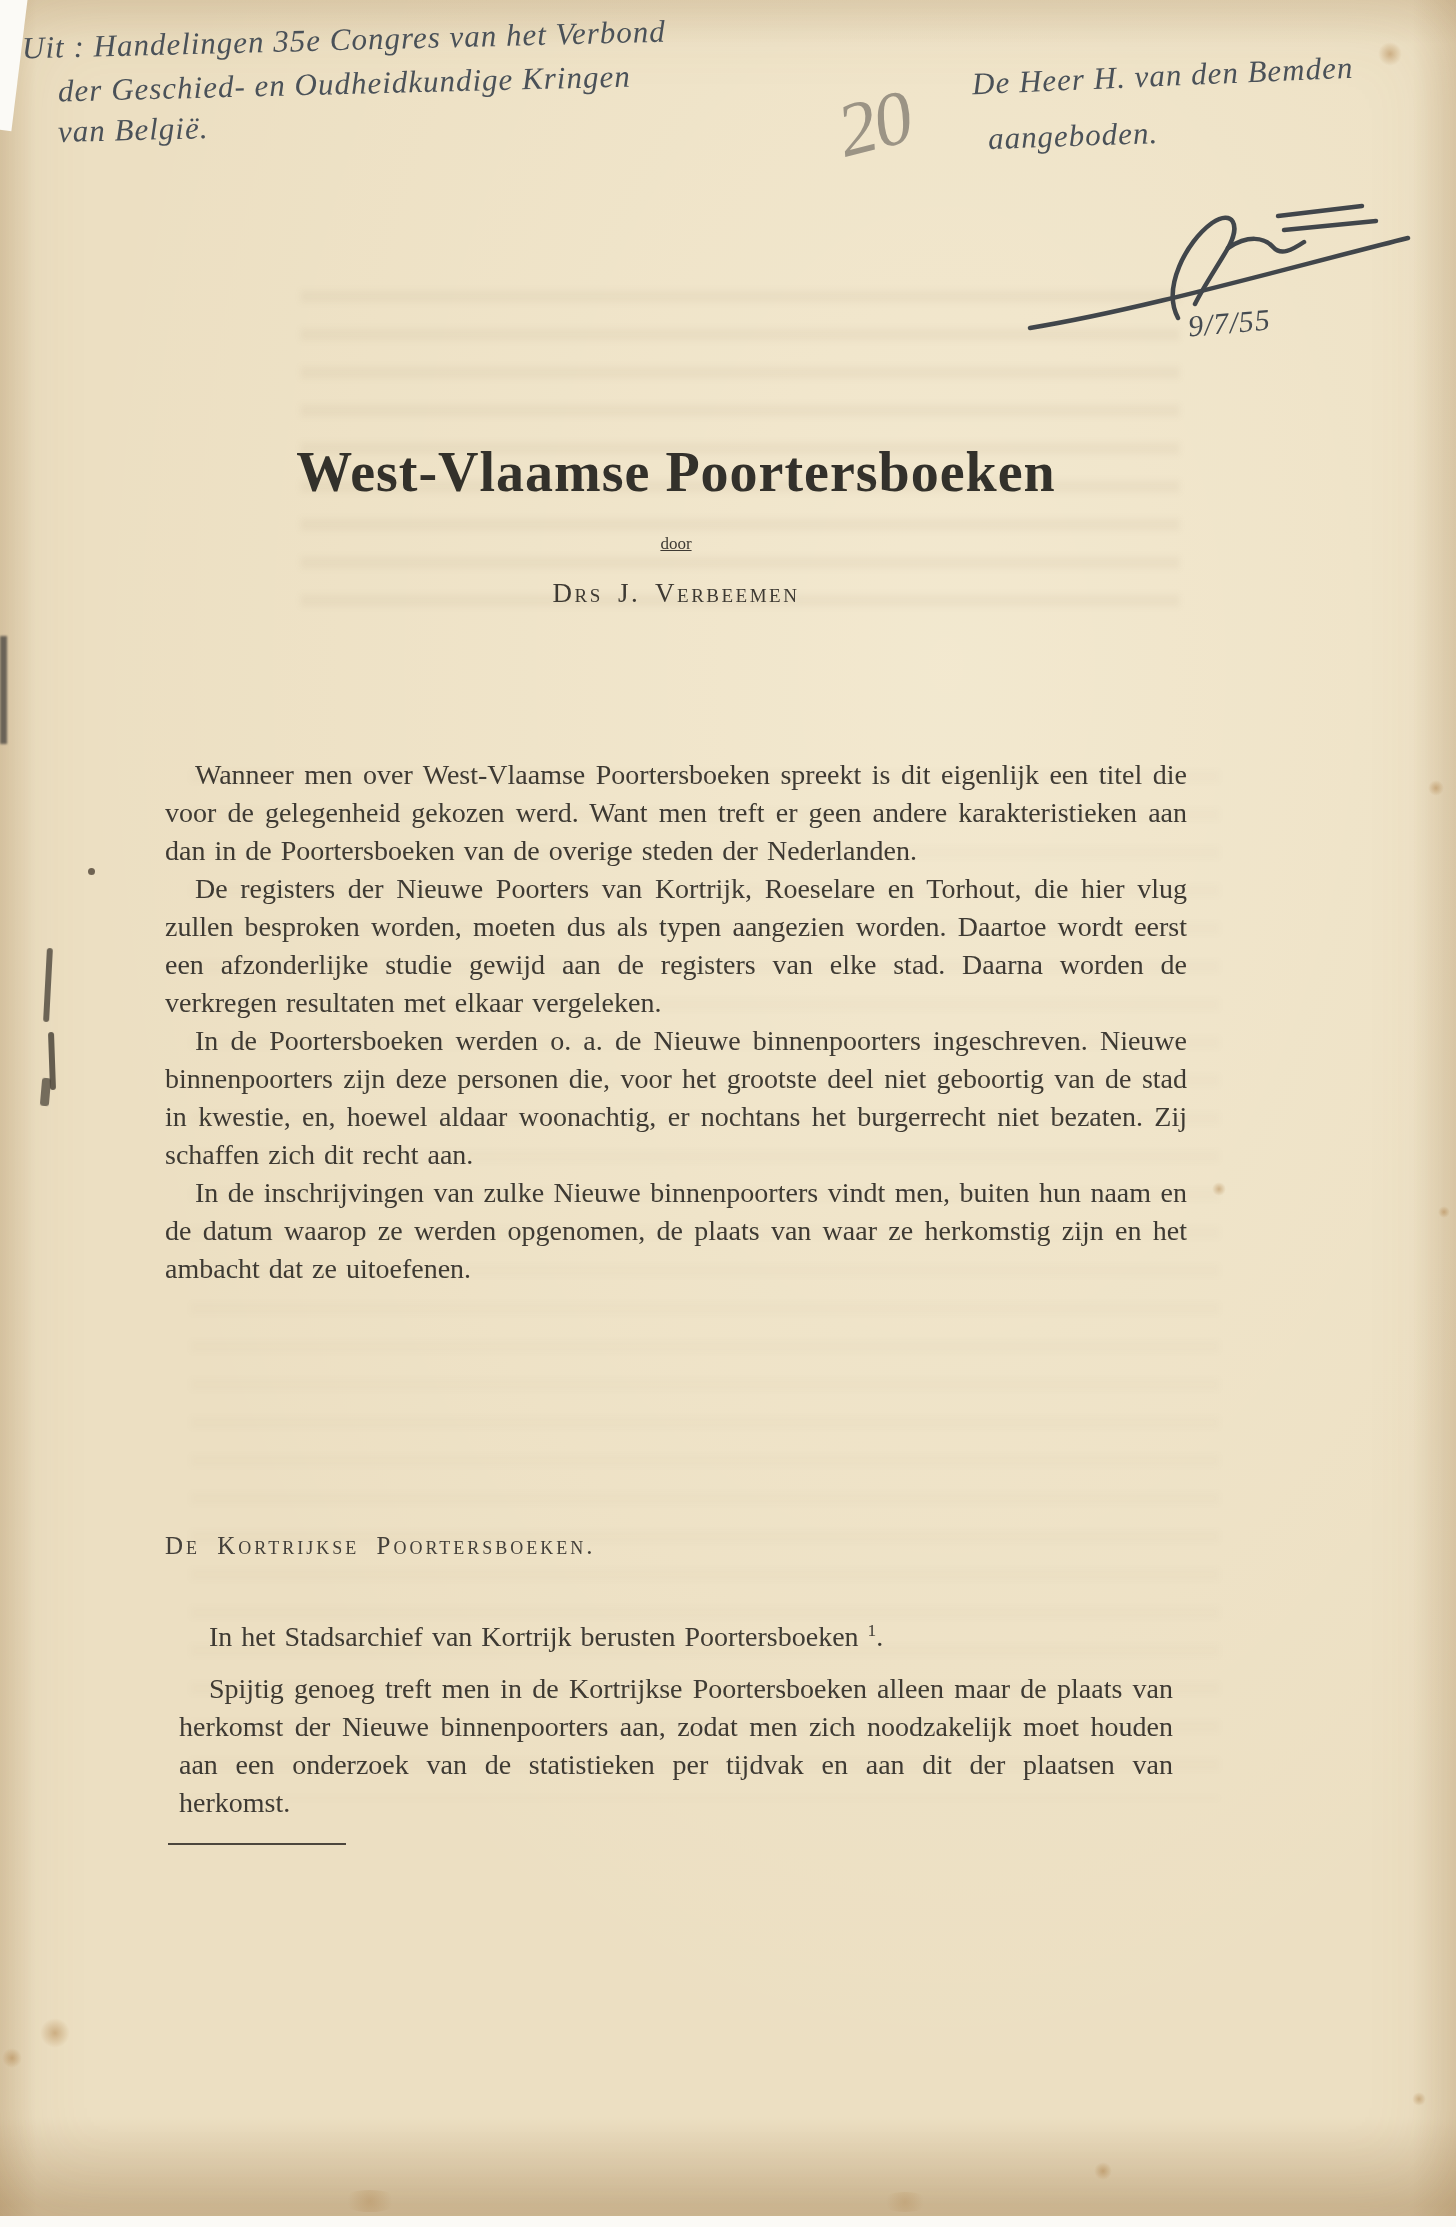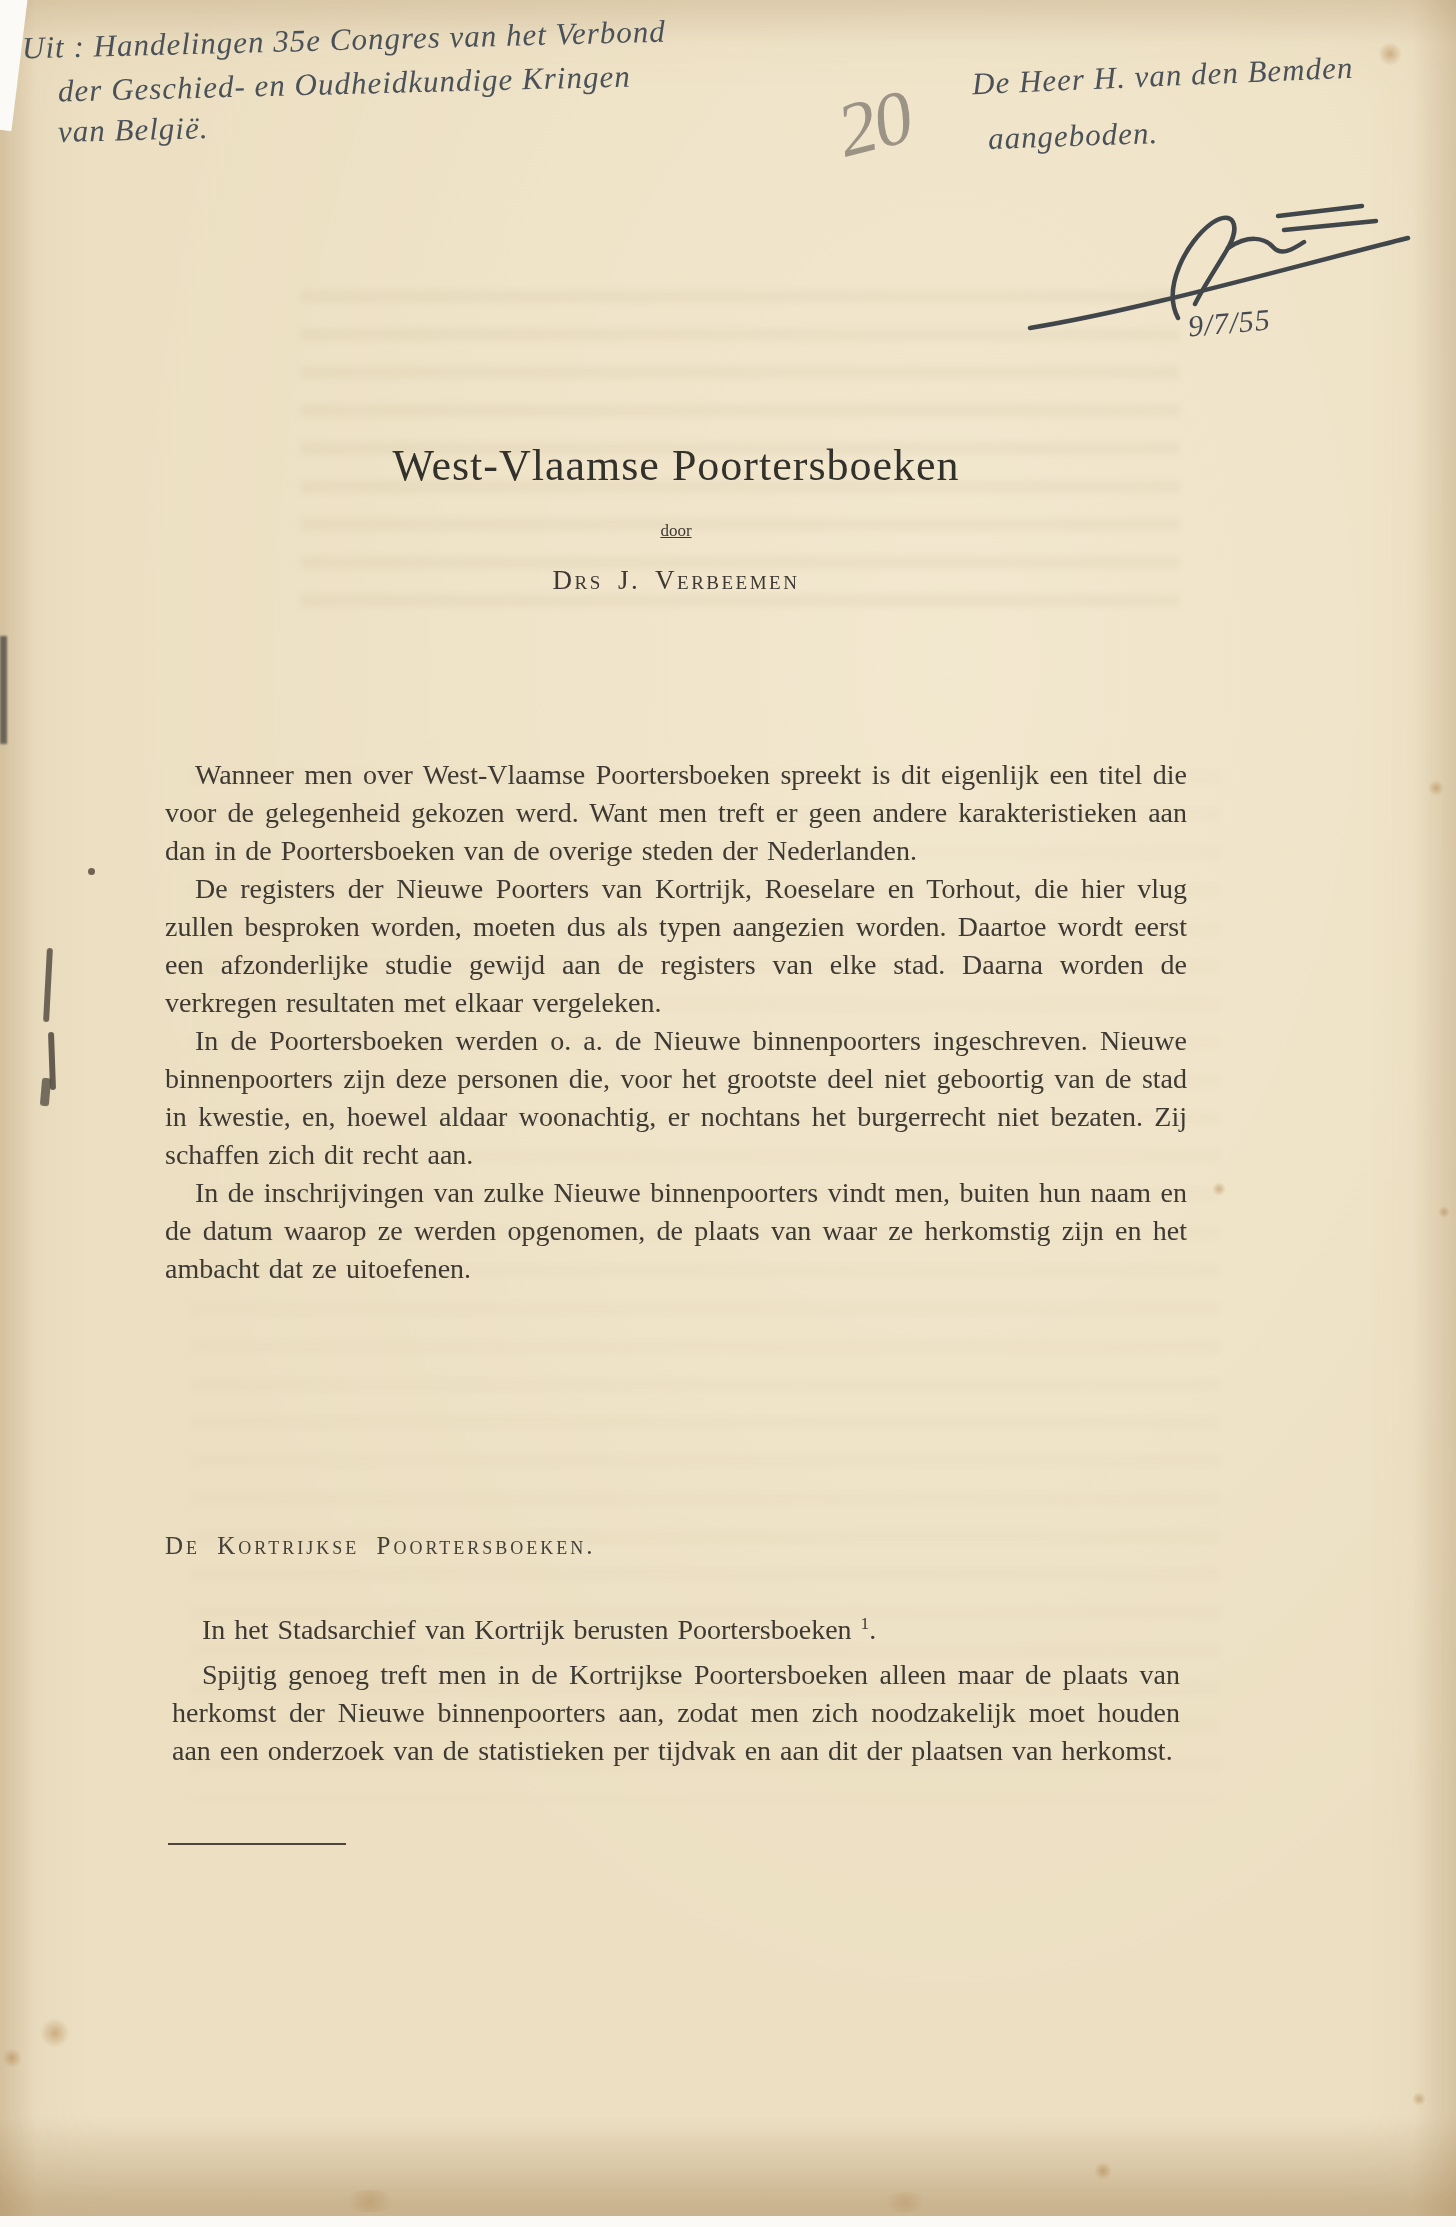--- a/index.html
+++ b/index.html
@@ -43,43 +43,43 @@
   .hw-ded-2{left:988px;top:118px;font-size:31px;transform:rotate(-2deg);}
   .hw-date{left:1188px;top:306px;font-size:30px;transform:rotate(-5deg);color:#454b51;}
   .signature-wrap{position:absolute;left:1020px;top:190px;width:400px;height:160px;}
   .signature-wrap svg{width:100%;height:100%;}
   
   .print{color:#3e3a33;}
   .title-block{
     position:absolute;left:165px;top:440px;width:1022px;text-align:center;
   }
   .article-title{
-    font-size:44px;letter-spacing:1px;color:#33312b;
-    font-weight:400;margin:0;
+    font-size:56px;letter-spacing:1px;color:#33312b;
+    font-weight:700;margin:0;
   }
   .byline{font-size:17px;margin-top:30px;text-decoration:underline;}
   .author{
     font-size:27px;margin-top:24px;
     font-variant:small-caps;letter-spacing:2.5px;word-spacing:6px;
   }
   .body-text{
     position:absolute;left:165px;top:756px;width:1022px;
     font-size:28px;line-height:38px;text-align:justify;word-spacing:2px;
   }
   .body-text p{margin:0;text-indent:30px;}
   .section-heading{
     position:absolute;left:165px;top:1532px;width:1022px;text-align:left;
     font-size:25px;font-variant:small-caps;letter-spacing:3px;word-spacing:8px;
     color:#44403a;
   }
   .section-text{
     position:absolute;left:165px;top:1604px;width:1022px;
     font-size:28px;line-height:38px;text-align:justify;word-spacing:2px;
   }
-  .section-text p{margin:7px;text-indent:30px;}
+  .section-text p{margin:14px;text-indent:30px;}
   sup.fnref{font-size:0.62em;vertical-align:super;line-height:0;}
   .footnote-rule{
     position:absolute;left:168px;top:1843px;width:178px;height:2px;
     background:#4c463d;
   }
   .footnote{
     position:absolute;left:165px;top:1856px;width:1022px;
     font-size:23px;line-height:33px;color:#423e37;
   }
   .footnote .fn-line1{display:block;text-indent:30px;text-align:justify;text-align-last:justify;}

